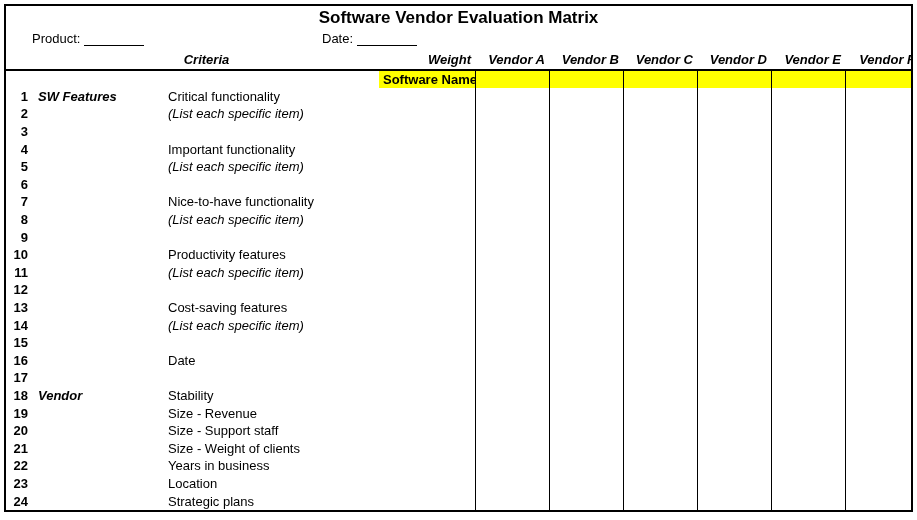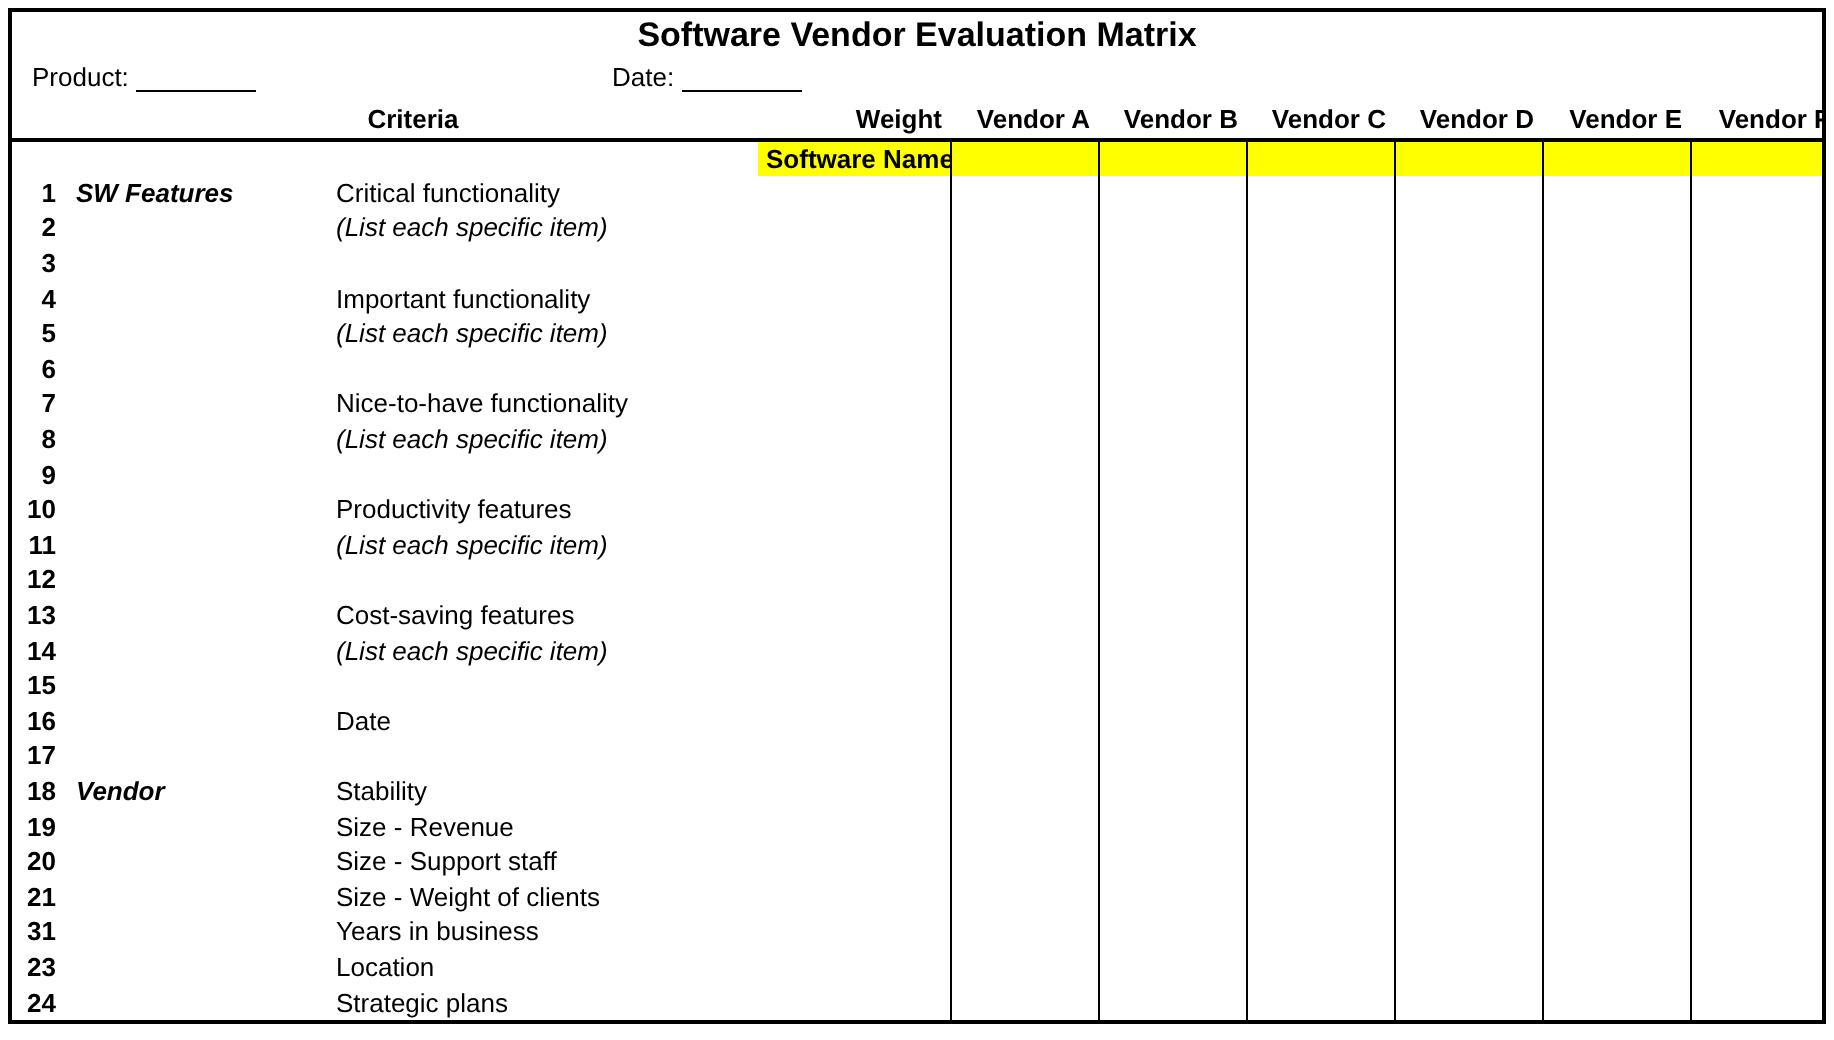--- a/index.html
+++ b/index.html
@@ -21,20 +21,21 @@
   .title {
     text-align: center;
     font-weight: bold;
     font-size: 17px;
     padding-top: 2px;
   }
   .meta-row {
     display: flex;
     font-size: 13px;
     padding: 2px 10px 4px 10px;
+    margin-left: 16px;
   }
   .meta-field {
     display: flex;
     align-items: flex-end;
   }
   .meta-field.product { width: 290px; }
   .meta-field .underline {
     border-bottom: 1px solid #000;
     min-width: 60px;
     height: 16px;
@@ -50,20 +51,21 @@
   col.criteria { width: 215px; }
   col.weight   { width: 96px; }
   col.vendor   { width: 74px; }
   thead th {
     border-bottom: 2px solid #000;
     font-weight: bold;
     font-size: 13px;
     padding: 2px 4px 2px 4px;
     text-align: right;
     vertical-align: bottom;
+    font-style: italic;
   }
   thead th.criteria-head { text-align: center; }
   thead th.blank { border-bottom: 2px solid #000; }
   tbody td {
     padding: 0 4px;
     height: 17.6px;
     font-size: 13px;
     vertical-align: middle;
     overflow: hidden;
     white-space: nowrap;
@@ -384,21 +386,21 @@
           <td class="">Size - Weight of clients</td>
           <td class="weight-col"></td>
           <td class="vendor-col"></td>
           <td class="vendor-col"></td>
           <td class="vendor-col"></td>
           <td class="vendor-col"></td>
           <td class="vendor-col"></td>
           <td class="vendor-col"></td>
         </tr>
         <tr>
-          <td class="rownum">31</td>
+          <td class="rownum">22</td>
           <td class="category"></td>
           <td class="">Years in business</td>
           <td class="weight-col"></td>
           <td class="vendor-col"></td>
           <td class="vendor-col"></td>
           <td class="vendor-col"></td>
           <td class="vendor-col"></td>
           <td class="vendor-col"></td>
           <td class="vendor-col"></td>
         </tr>

